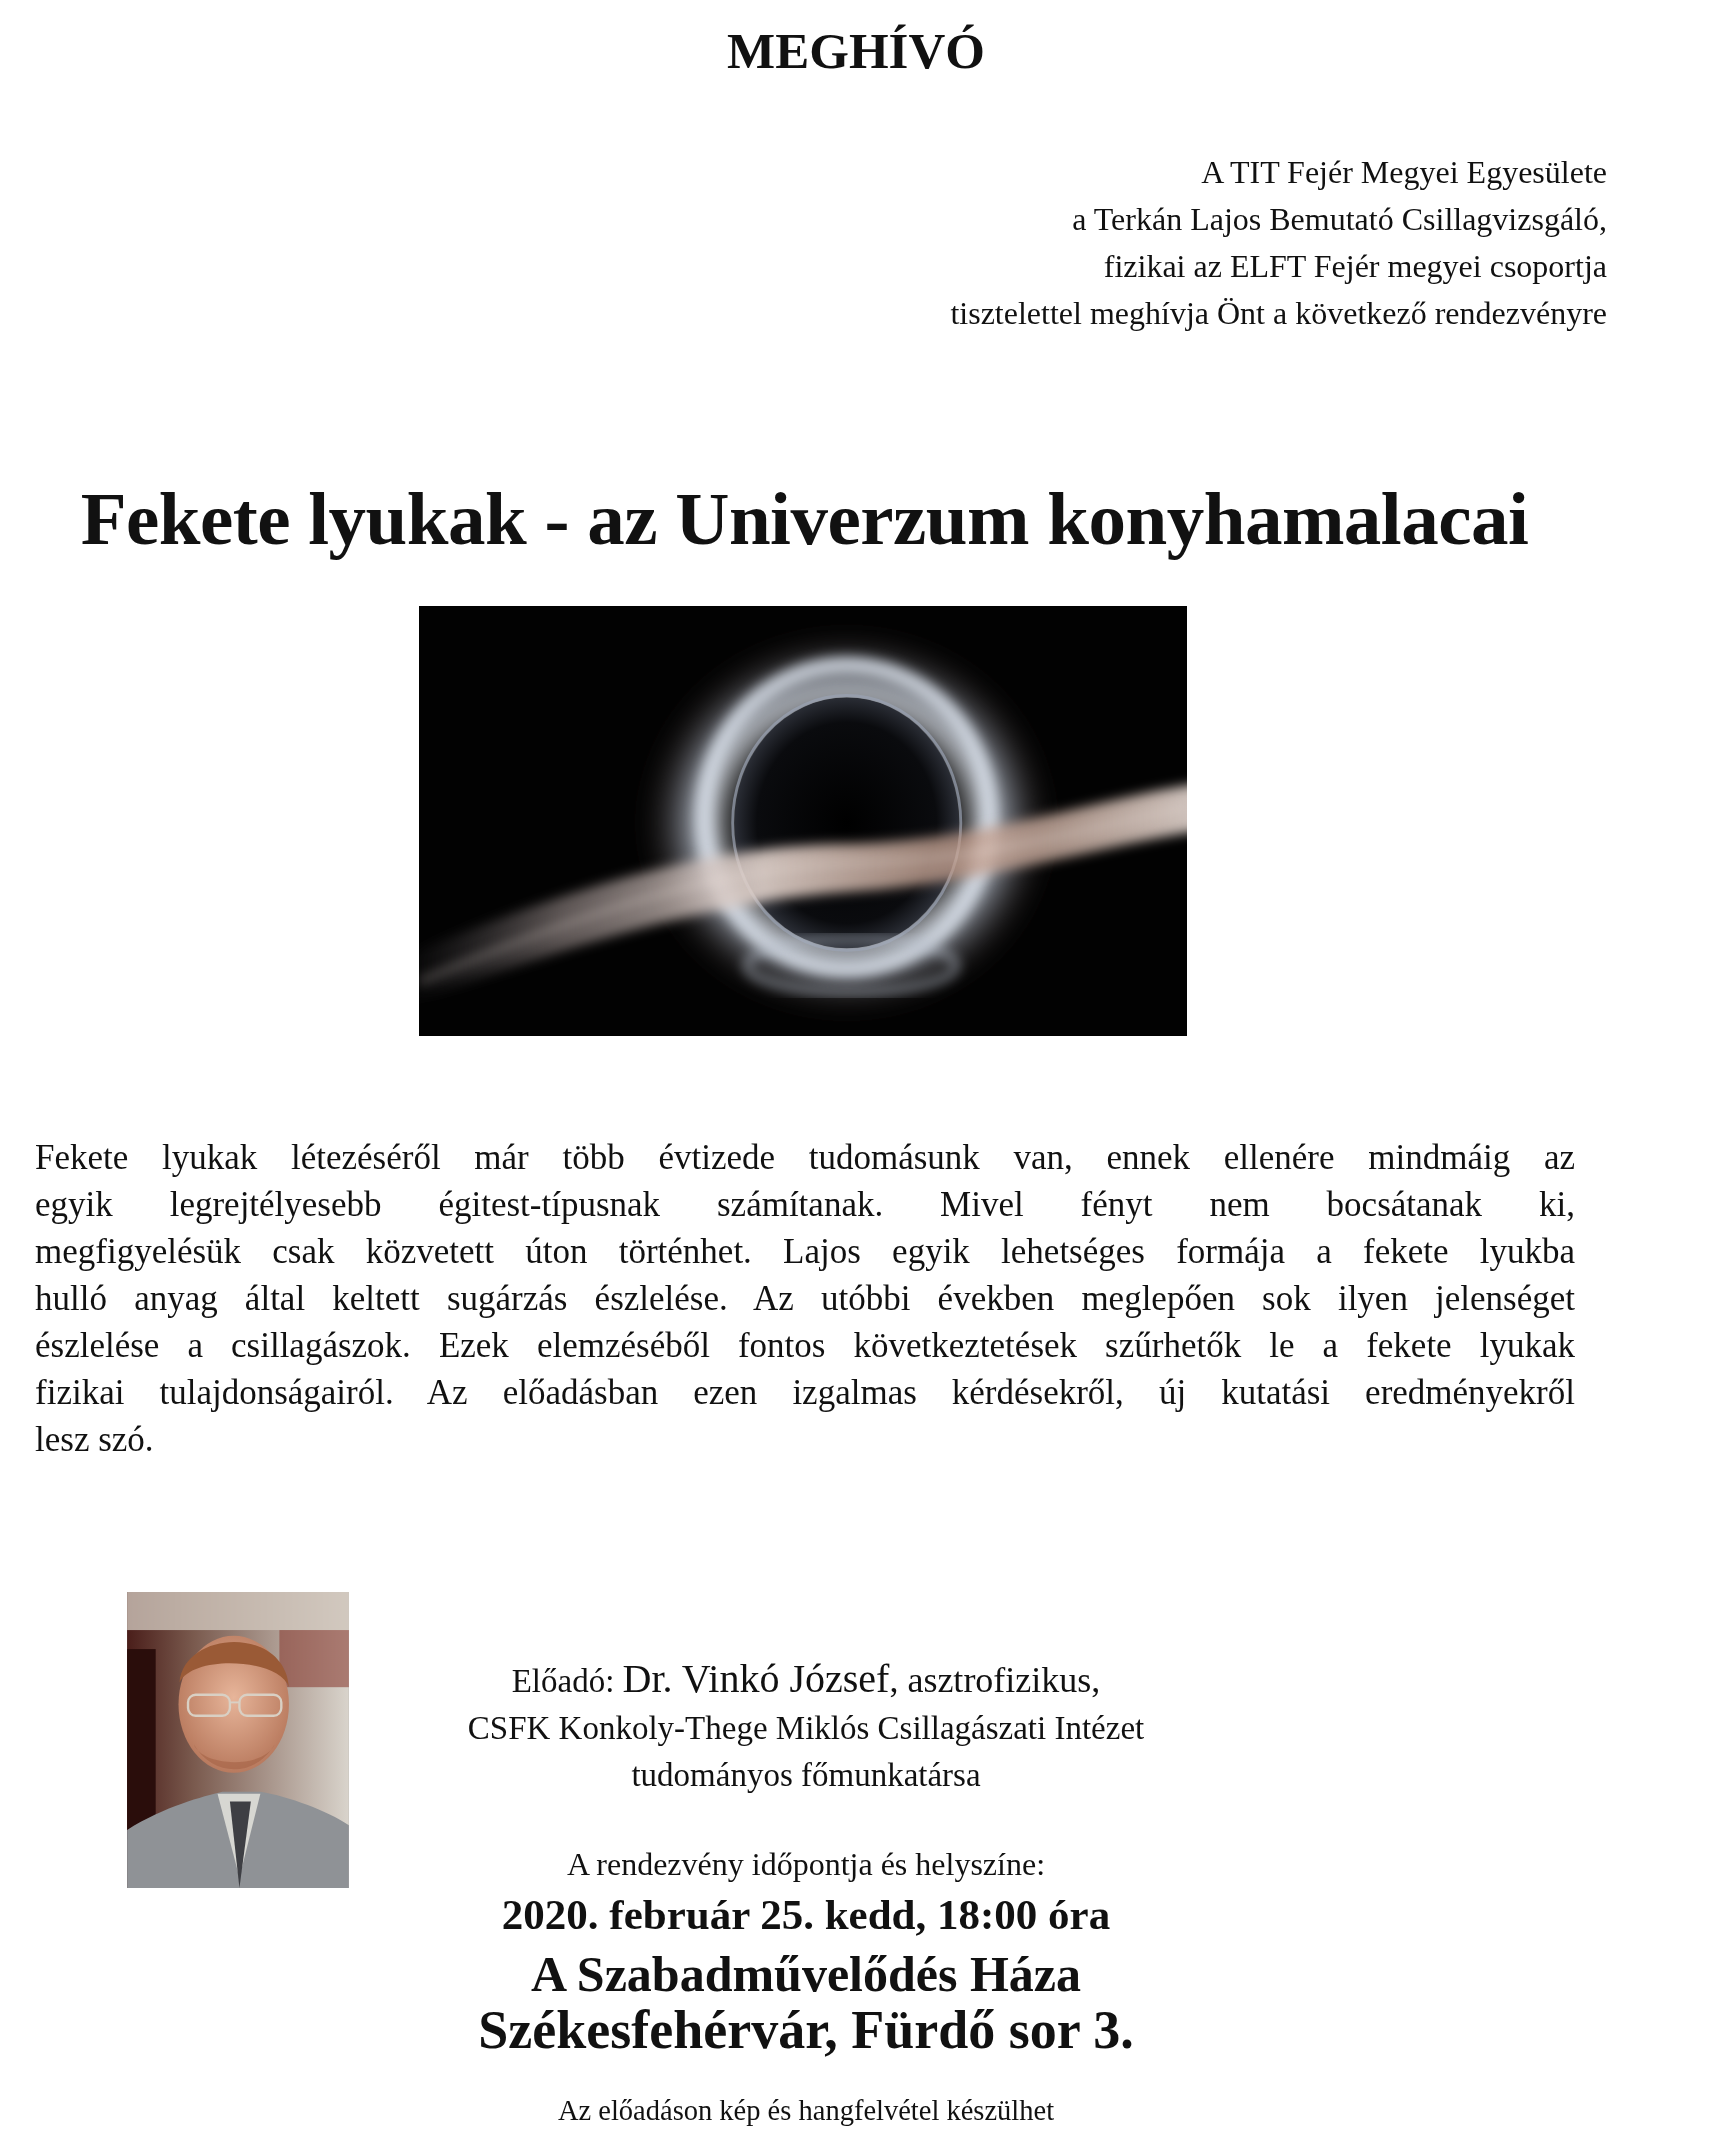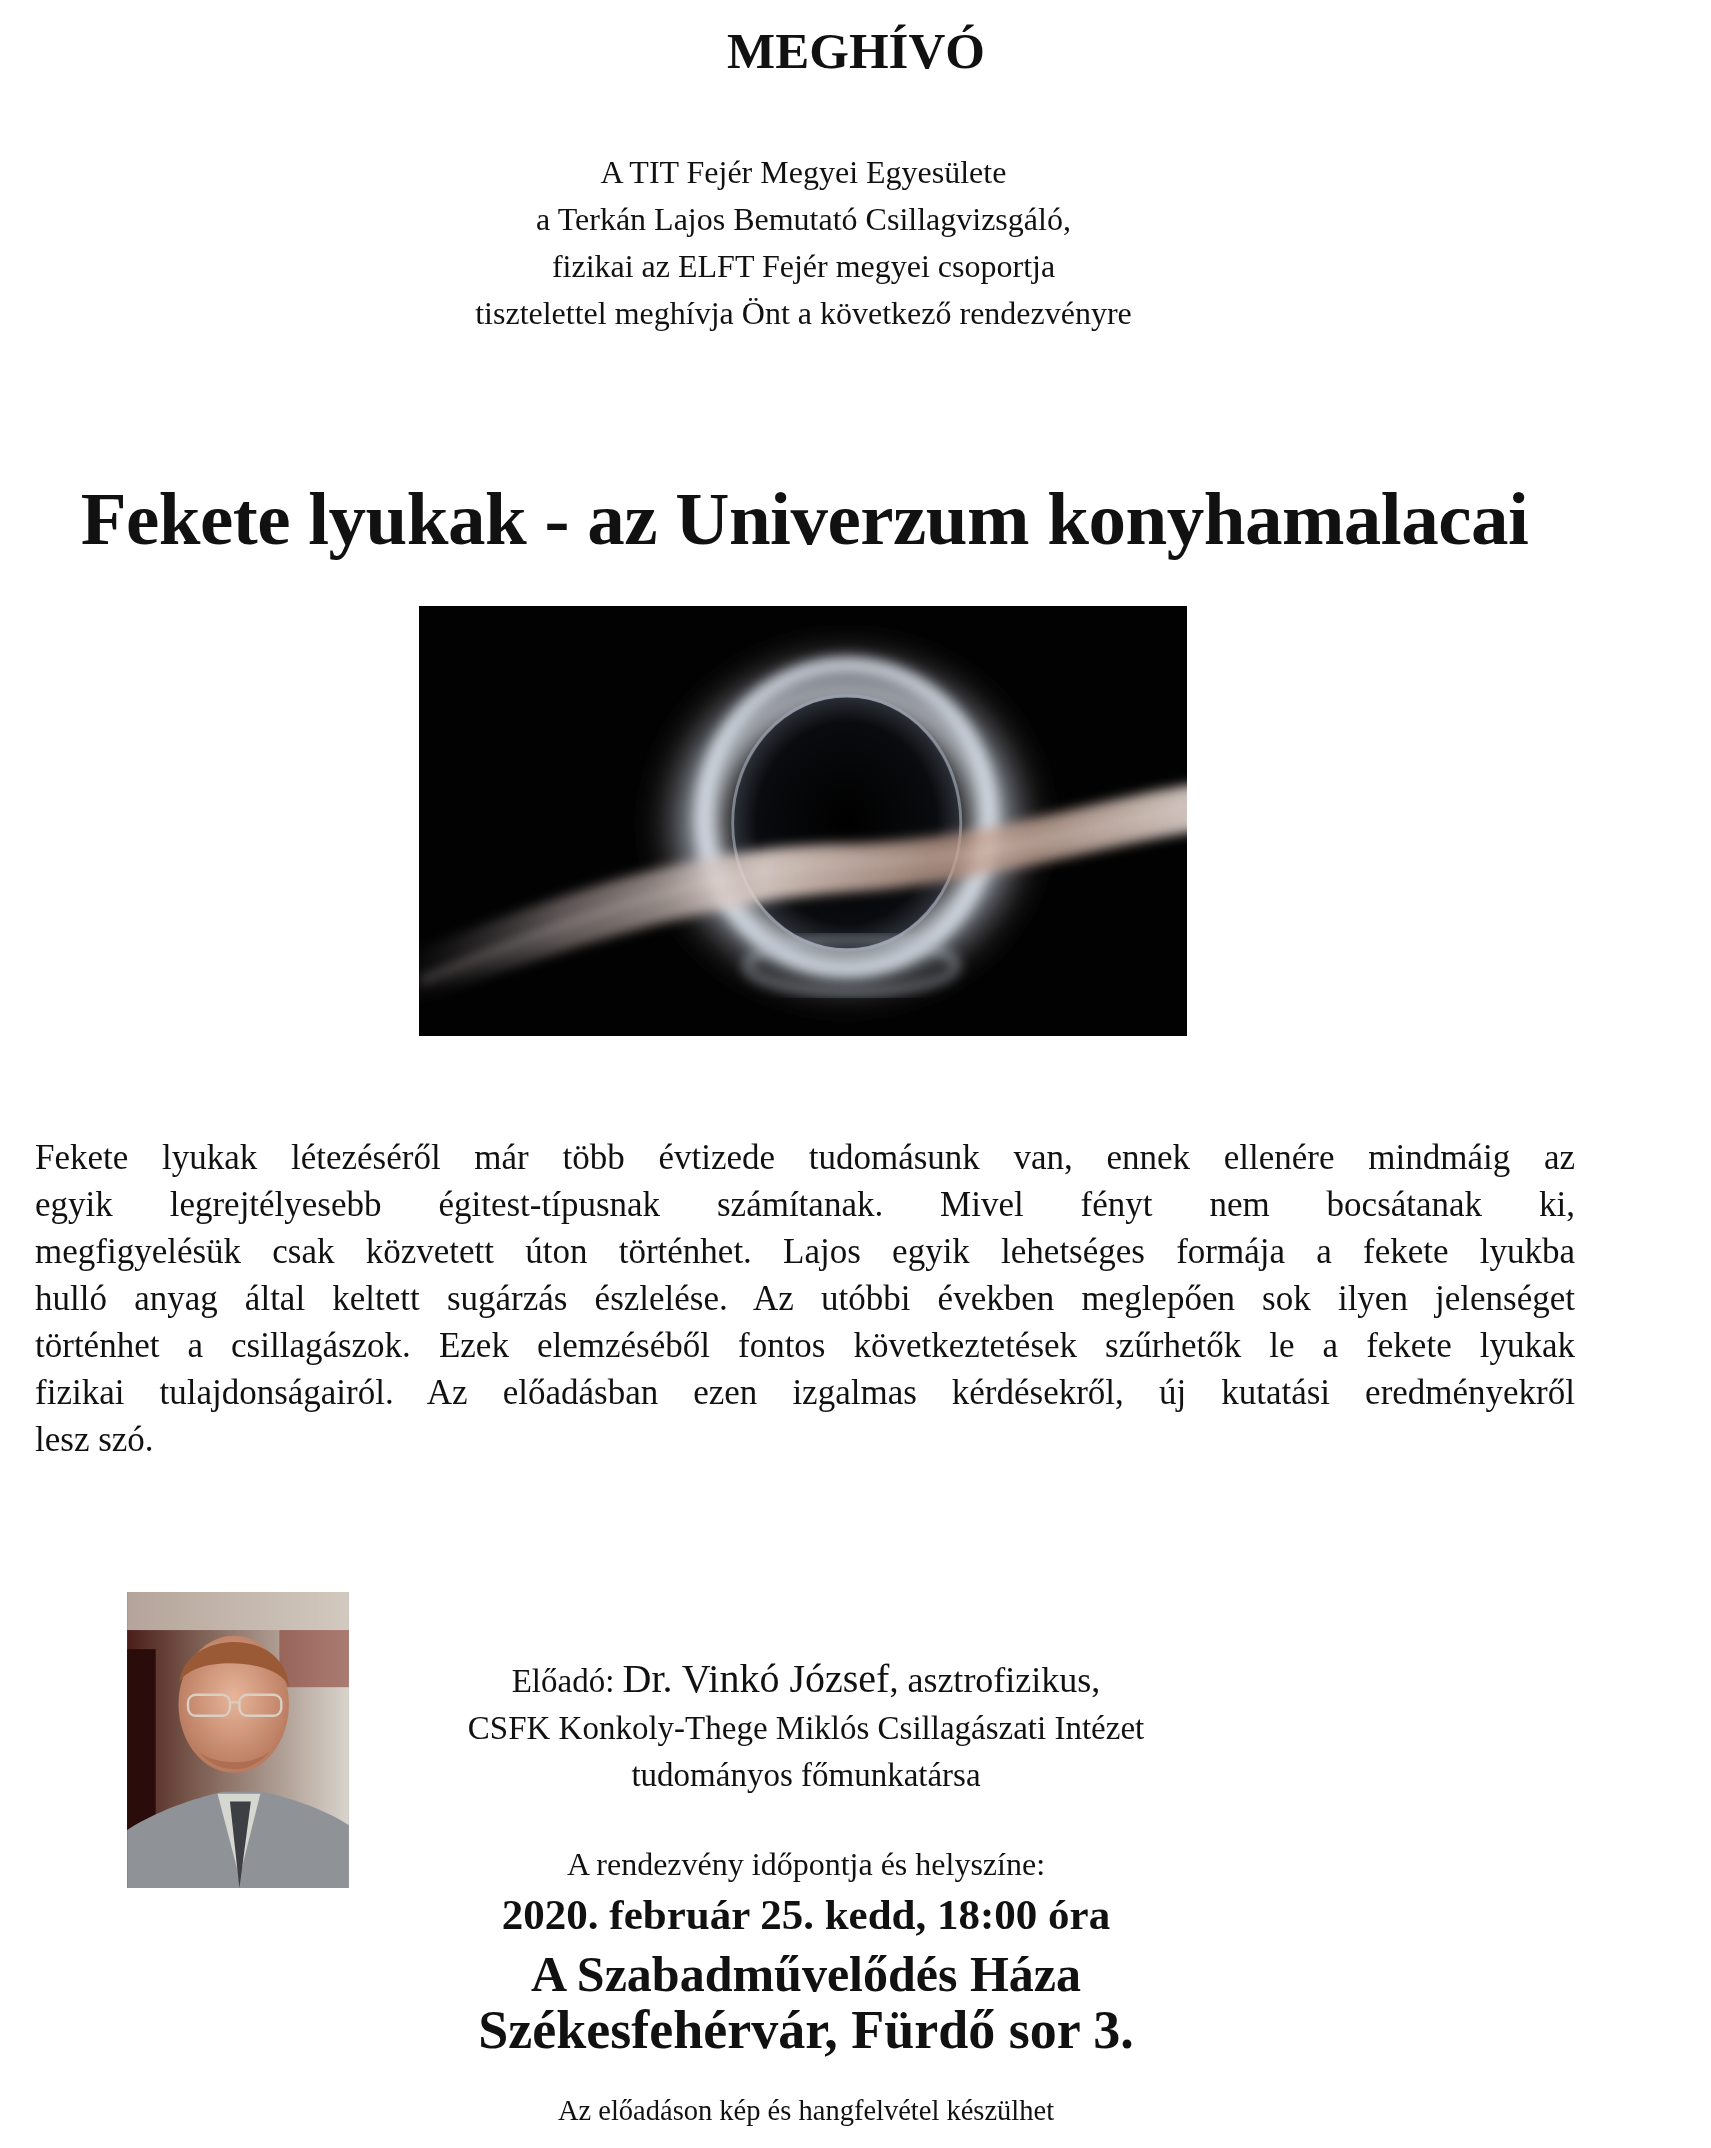--- a/index.html
+++ b/index.html
@@ -4,21 +4,21 @@
 <style>
   html, body { margin: 0; padding: 0; background: #ffffff; }
   body { width: 1712px; height: 2149px; position: relative; overflow: hidden;
          font-family: "Liberation Serif", "DejaVu Serif", serif; color: #111111; }
   .abs { position: absolute; }
   .center { text-align: center; white-space: nowrap; }
 
   .invite-title { left: 0; width: 1712px; top: 21px; font-size: 51px; font-weight: bold; line-height: 61px; }
   .invite-title span { text-decoration-thickness: 3.8px; text-underline-offset: 7.6px; }
 
-  .hosts { left: 0; width: 1607px; top: 149px; font-size: 32px; line-height: 47px; }
+  .hosts { left: 0; width: 1607px; top: 149px; font-size: 32px; line-height: 47px; text-align: right; }
 
   .lecture-title { left: 0; width: 1609px; top: 476px; font-size: 75px; font-weight: bold; line-height: 86px; letter-spacing: -0.5px; }
 
   .hero-image { left: 419px; top: 606px; width: 768px; height: 430px; background: #020202; overflow: hidden; }
 
   .abstract { left: 35px; top: 1134px; width: 1540px; font-size: 35px; line-height: 47px; }
   .abstract .ln { display: block; text-align: justify; text-align-last: justify; white-space: nowrap; height: 47px; }
   .abstract .ln.last { text-align-last: left; }
 
   .speaker-photo { left: 127px; top: 1592px; width: 222px; height: 296px; overflow: hidden; background: #8a8a88; }
@@ -88,21 +88,21 @@
     <path d="M 0 395 C 180 320, 320 272, 470 270 C 610 266, 720 228, 808 212" stroke="#f2e6e0" stroke-width="4" fill="none" opacity="0.5" filter="url(#blur6)"></path>
     <ellipse cx="455" cy="378" rx="110" ry="28" fill="none" stroke="#b8c0cc" stroke-width="10" opacity="0.45" filter="url(#blur6)"></ellipse>
   </svg>
 </div>
 
 <div class="abs abstract">
   <span class="ln">Fekete lyukak létezéséről már több évtizede tudomásunk van, ennek ellenére mindmáig az</span>
   <span class="ln">egyik legrejtélyesebb égitest-típusnak számítanak. Mivel fényt nem bocsátanak ki,</span>
   <span class="ln">megfigyelésük csak közvetett úton történhet. Lajos egyik lehetséges formája a fekete lyukba</span>
   <span class="ln">hulló anyag által keltett sugárzás észlelése. Az utóbbi években meglepően sok ilyen jelenséget</span>
-  <span class="ln">történhet a csillagászok. Ezek elemzéséből fontos következtetések szűrhetők le a fekete lyukak</span>
+  <span class="ln">észlelése a csillagászok. Ezek elemzéséből fontos következtetések szűrhetők le a fekete lyukak</span>
   <span class="ln">fizikai tulajdonságairól. Az előadásban ezen izgalmas kérdésekről, új kutatási eredményekről</span>
   <span class="ln last">lesz szó.</span>
 </div>
 
 <div class="abs speaker-photo">
   <svg width="222" height="296" viewBox="0 0 233 311">
     <defs>
       <linearGradient id="bg" x1="0" y1="0" x2="1" y2="0">
         <stop offset="0%" stop-color="#4a1e1a"></stop>
         <stop offset="30%" stop-color="#7a5a4e"></stop>

